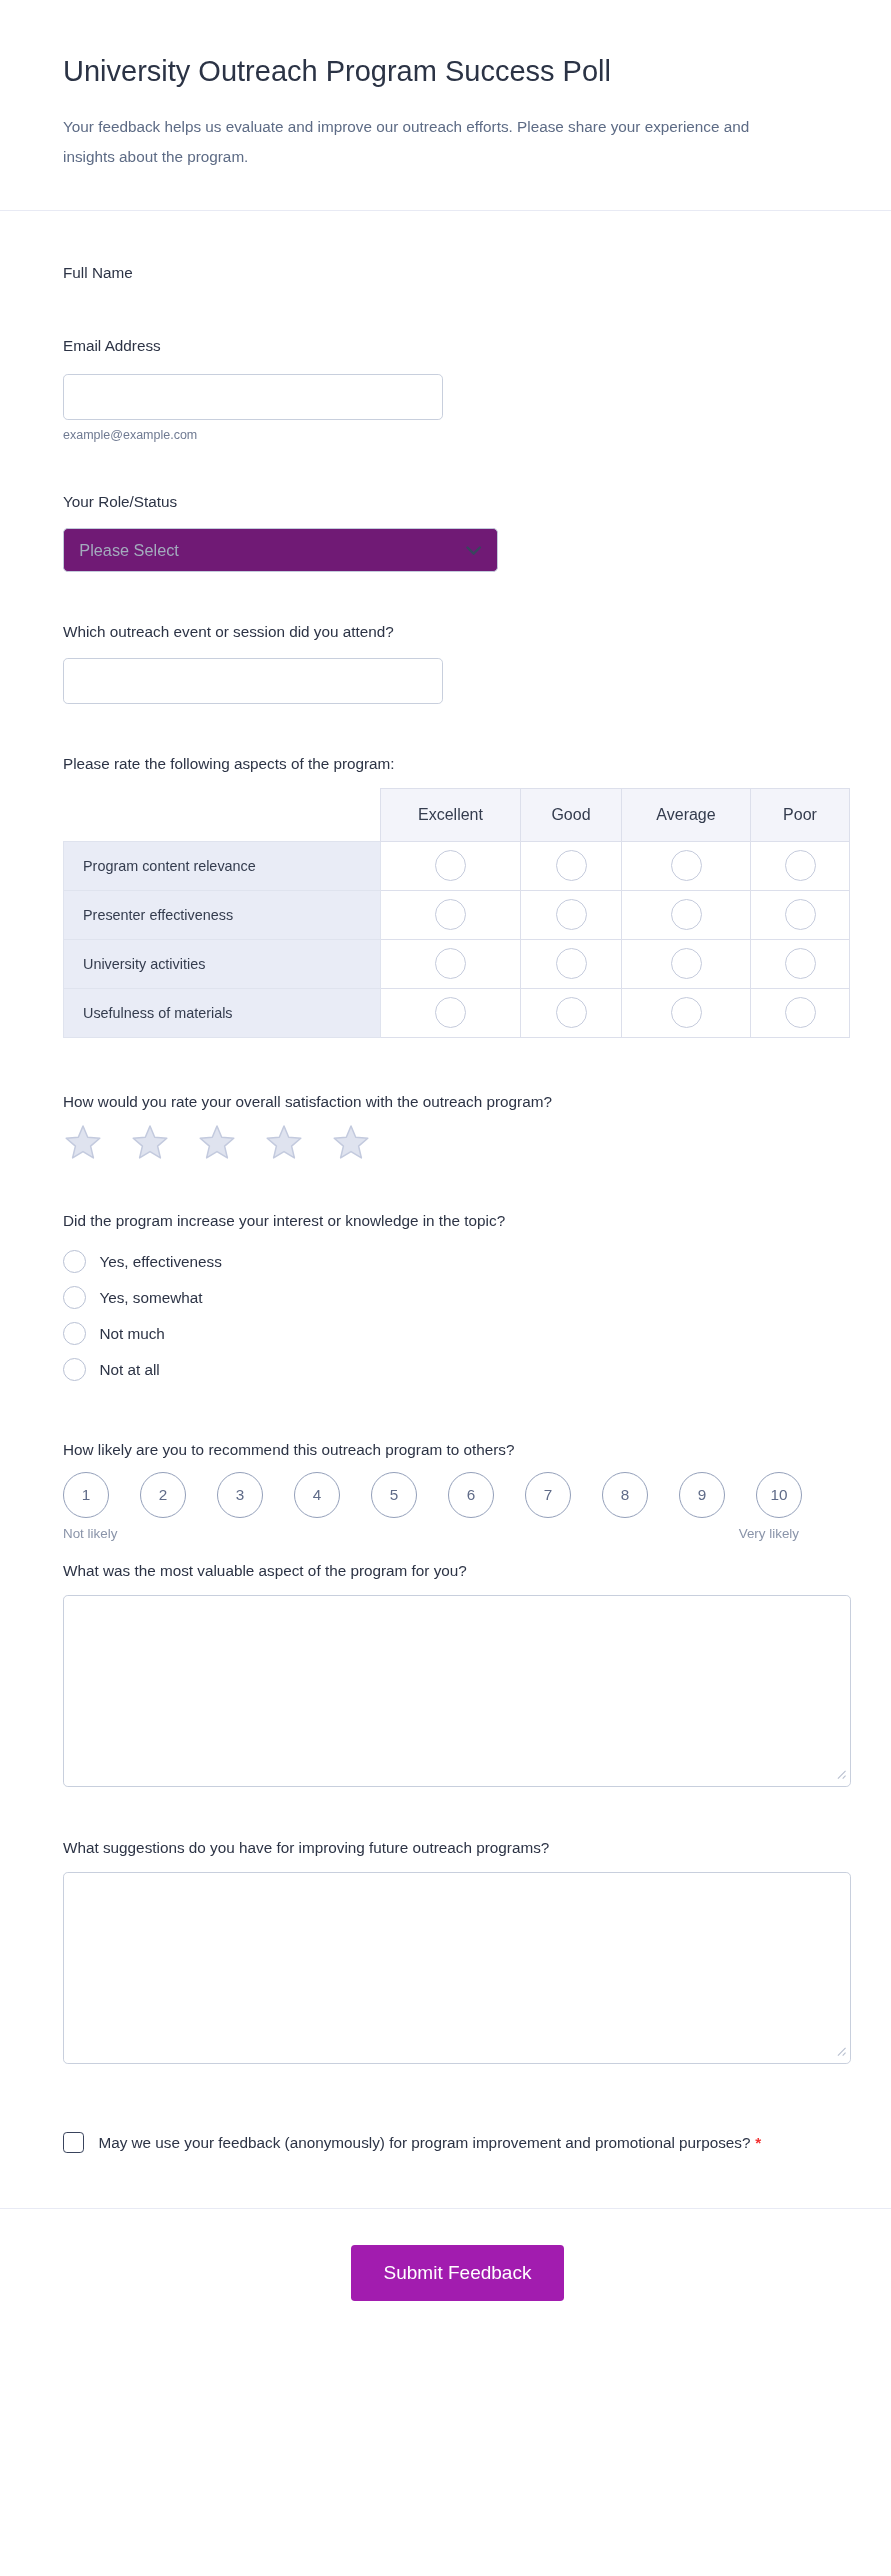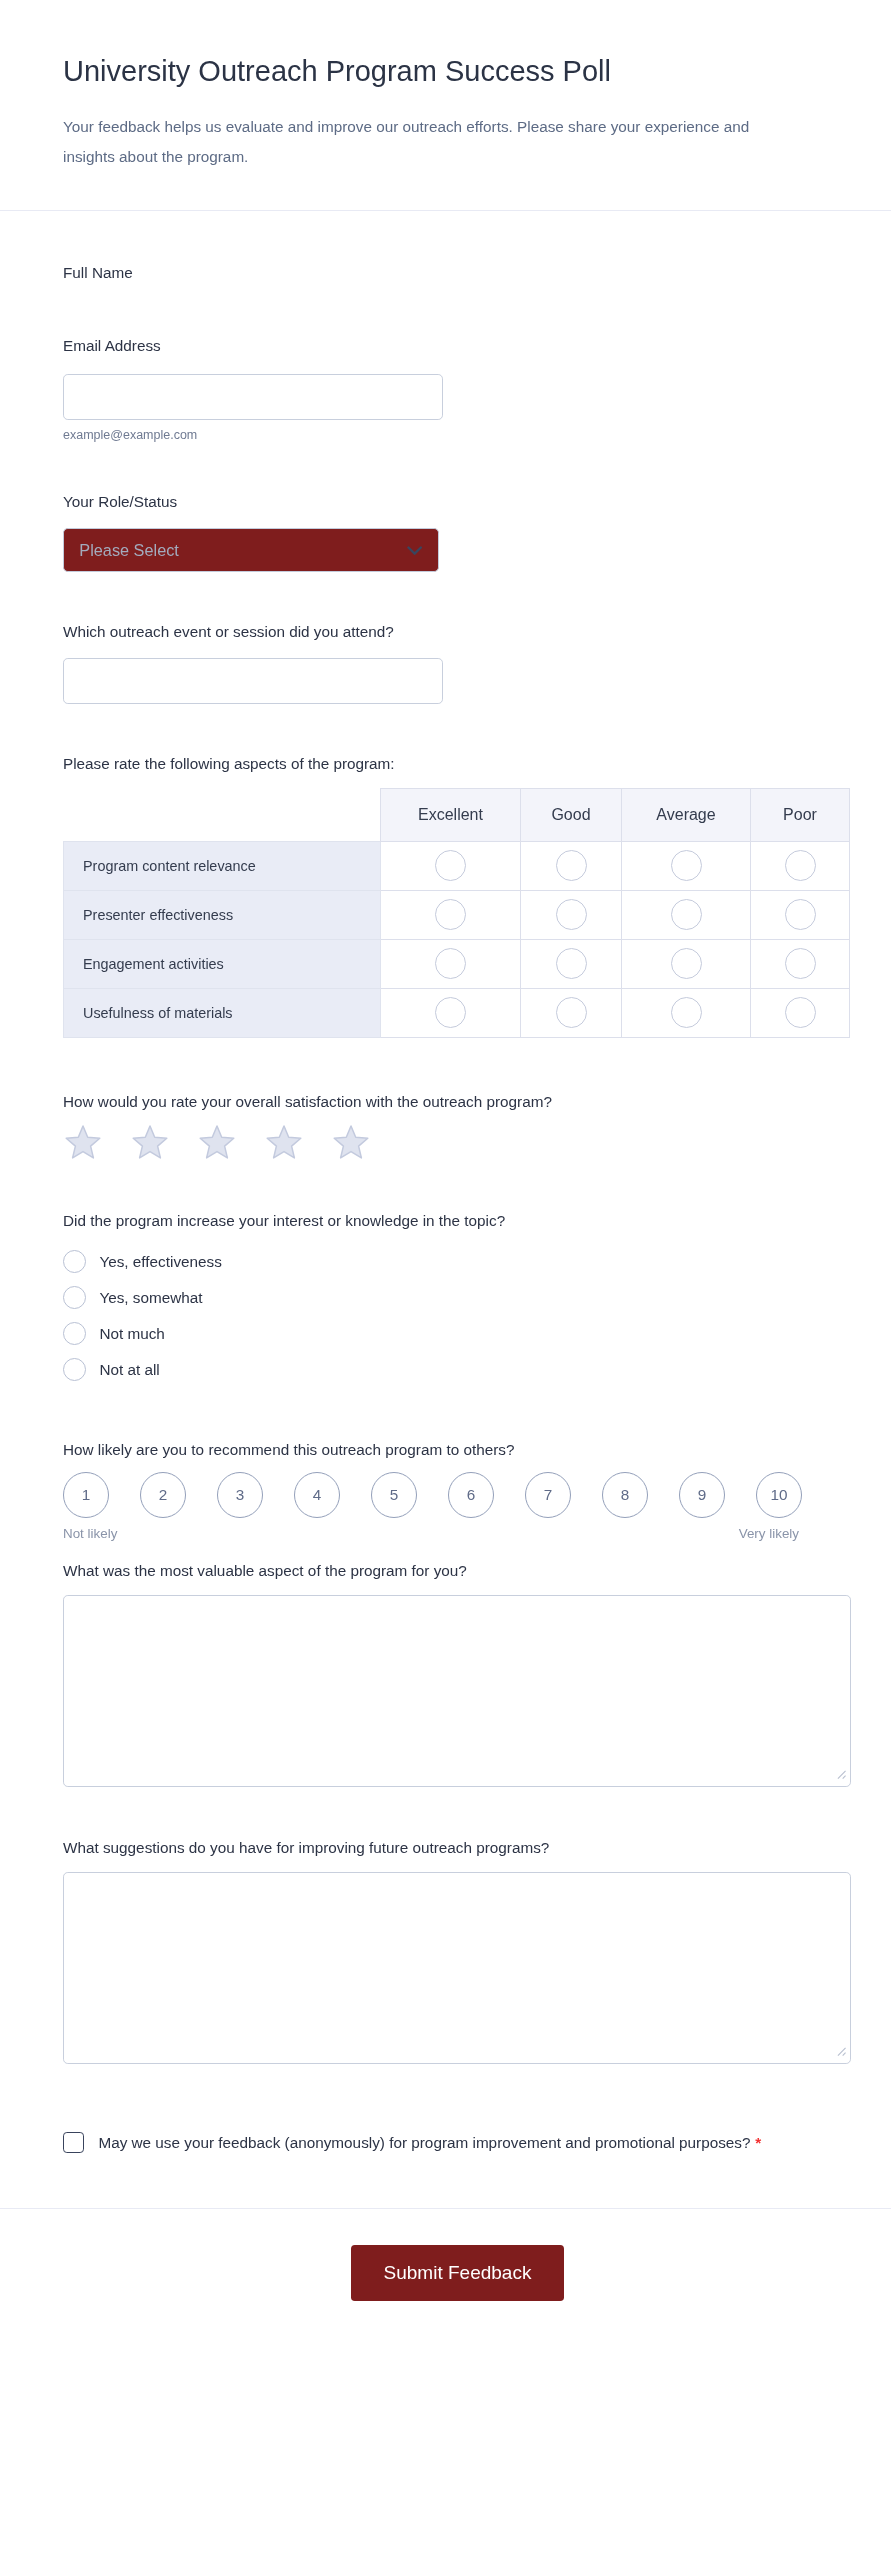--- a/index.html
+++ b/index.html
@@ -23,22 +23,22 @@
   .controls-tight{margin-top:17px;}
   input.text{
     width:380px;height:46px;box-sizing:border-box;
     border:1px solid #c8cfdd;border-radius:4.8px;background:#fff;
     font-family:"Liberation Sans",sans-serif;font-size:15.3px;color:#2c3345;padding:0 13.4px;
   }
   .sublabel{margin-top:7.7px;font-size:12.5px;line-height:14.4px;color:#6f7a92;}
   .half{width:380px;}
   
   .select{
-    width:376px;height:44px;box-sizing:border-box;border:1px solid #c3cbdb;border-radius:4.8px;
-    display:flex;align-items:center;justify-content:space-between;padding:0 15.3px;background:#7f1d1d;cursor:pointer;
+    width:435px;height:44px;box-sizing:border-box;border:1px solid #c3cbdb;border-radius:4.8px;
+    display:flex;align-items:center;justify-content:space-between;padding:0 15.3px;background:#701a75;cursor:pointer;
   }
   .select .placeholder{font-size:16.3px;color:#a3abbd;}
   
   .rating-table{margin-top:14.4px;border-collapse:collapse;table-layout:fixed;width:786px;}
   .rating-table col.c-label{width:317px;}
   .rating-table col.c1{width:140px;} .rating-table col.c2{width:101px;}
   .rating-table col.c3{width:129px;} .rating-table col.c4{width:99px;}
   .rating-table th,.rating-table td{border:1px solid #dcdfeb;}
   .rating-table thead th{
     height:50px;background:#f3f4fa;font-size:16px;font-weight:500;color:#343c4e;text-align:center;
@@ -78,21 +78,21 @@
   .checkbox{
     display:inline-block;width:21px;height:21px;box-sizing:border-box;border:1.9px solid #39435c;border-radius:3.8px;
     background:#fff;vertical-align:-4.8px;margin-right:14.4px;cursor:pointer;
   }
   .req{color:#f23030;font-weight:700;margin-left:4.8px;}
   
   .footer-divider{margin-top:52px;border-top:1px solid #e8eaf4;width:892px;}
   .submit-row{padding:36px 40px 49px 63px;display:flex;justify-content:center;}
   .submit-btn{
     min-width:213px;height:56px;padding:0 27px;border:none;border-radius:3.8px;
-    background:#7f1d1d;color:#ffffff;font-family:"Liberation Sans",sans-serif;
+    background:#a21caf;color:#ffffff;font-family:"Liberation Sans",sans-serif;
     font-size:19px;font-weight:500;cursor:pointer;
   }
 </style>
 </head>
 <body>
 
 <div class="header">
   <h1 class="title">University Outreach Program Success Poll</h1>
   <div class="subtitle">Your feedback helps us evaluate and improve our outreach efforts. Please share your experience and insights about the program.</div>
 </div>
@@ -178,21 +178,21 @@
               <div class="matrix-radio"></div>
             </td>
           <td>
               <div class="matrix-radio"></div>
             </td>
           <td>
               <div class="matrix-radio"></div>
             </td>
         </tr>
         <tr>
-          <th>Engagement activities</th>
+          <th>University activities</th>
           <td>
               <div class="matrix-radio"></div>
             </td>
           <td>
               <div class="matrix-radio"></div>
             </td>
           <td>
               <div class="matrix-radio"></div>
             </td>
           <td>

